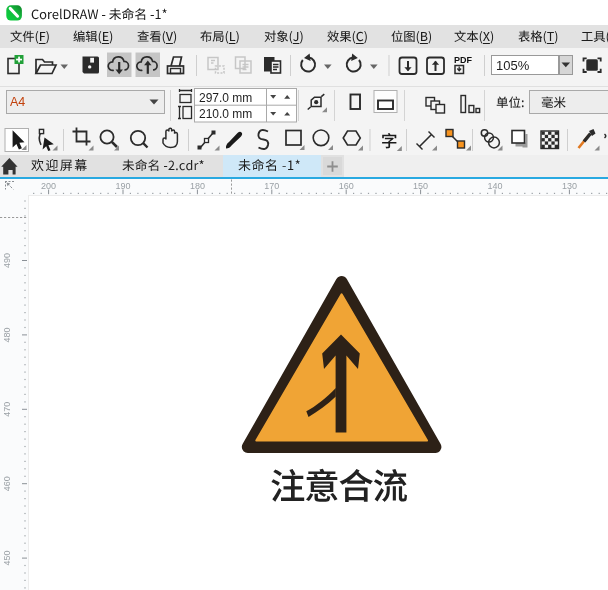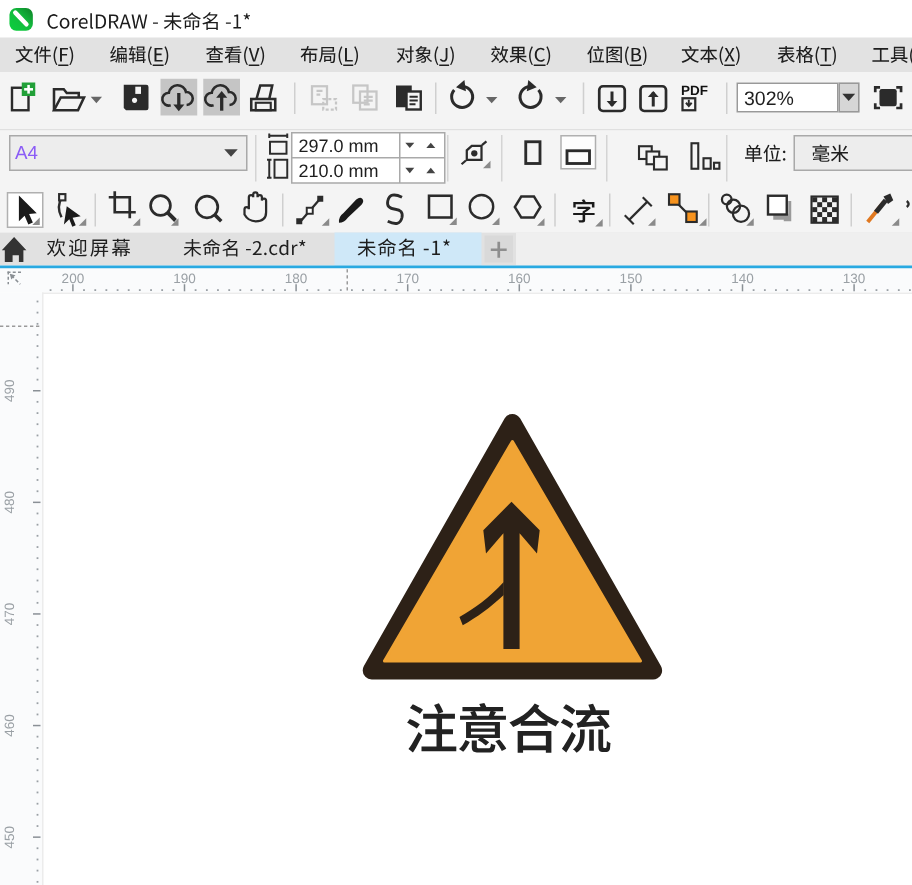--- a/index.html
+++ b/index.html
@@ -157,28 +157,28 @@
     <path d="M459.2 66.5 v4 M457.3 68.5 l1.9 2.2 1.9-2.2" fill="none" stroke="#2b2b2b" stroke-width="1.3"></path>
     <line x1="484.5" y1="55" x2="484.5" y2="76" stroke="#cfcfcf" stroke-width="1"></line>
     <g>
       <rect x="586.3" y="59.3" width="11.5" height="11.5" rx="1.5" fill="#2b2b2b"></rect>
 <g fill="none" stroke="#2b2b2b" stroke-width="1.8">
 <path d="M583.5 61.5 v-3.2 h3.2 M597.5 58.3 h3.2 v3.2 M600.7 68.8 v3.2 h-3.2 M586.7 72 h-3.2 v-3.2"></path>
       </g>
     </g>
   </svg>
 <div class="abs" style="left:490.5px;top:54.5px;width:68px;height:20.5px;background:#fff;border:1px solid #999;box-sizing:border-box"></div>
-<div class="abs" style="left:496px;top:58px;font-size:13px;color:#1e1e1e">302%</div>
+<div class="abs" style="left:496px;top:58px;font-size:13px;color:#1e1e1e">105%</div>
 <div class="abs" style="left:558.5px;top:54.5px;width:14.5px;height:20.5px;background:#d6d6d6;border:1px solid #999;box-sizing:border-box"></div>
 <svg class="abs" style="left:561px;top:62px" width="10" height="6">
     <path d="M0.5 0.5 h8.6 l-4.3 4.8 Z" fill="#333"></path>
   </svg>
 <div class="abs" style="left:0;top:87px;width:608px;height:37px;background:#f4f4f4;border-bottom:1px solid #e0e0e0"></div>
 <div class="abs" style="left:6px;top:89.5px;width:158.5px;height:24px;background:#ededed;border:1px solid #a9a9a9;box-sizing:border-box"></div>
-<div class="abs" style="left:10px;top:95px;font-size:12.5px;color:#8b5cf6">A4</div>
+<div class="abs" style="left:10px;top:95px;font-size:12.5px;color:#c2410c">A4</div>
 <svg class="abs" style="left:149px;top:99px" width="10" height="6">
     <path d="M0.5 0.5 h9 l-4.5 5 Z" fill="#444"></path>
   </svg>
 <svg style="position:absolute;left:0px;top:0px;overflow:visible" width="608" height="124">
     <line x1="170.5" y1="90" x2="170.5" y2="121" stroke="#d4d4d4" stroke-width="1"></line>
     <g fill="none" stroke="#2b2b2b" stroke-width="1.3">
 <path d="M179.5 90.5 h12 M179.5 89 v3 M191.5 89 v3"></path>
 <rect x="180" y="94.5" width="11" height="8"></rect>
 <path d="M179.5 106.5 v12 M178 106.5 h3 M178 118.5 h3"></path>
 <rect x="183" y="106.5" width="8.5" height="12"></rect>

